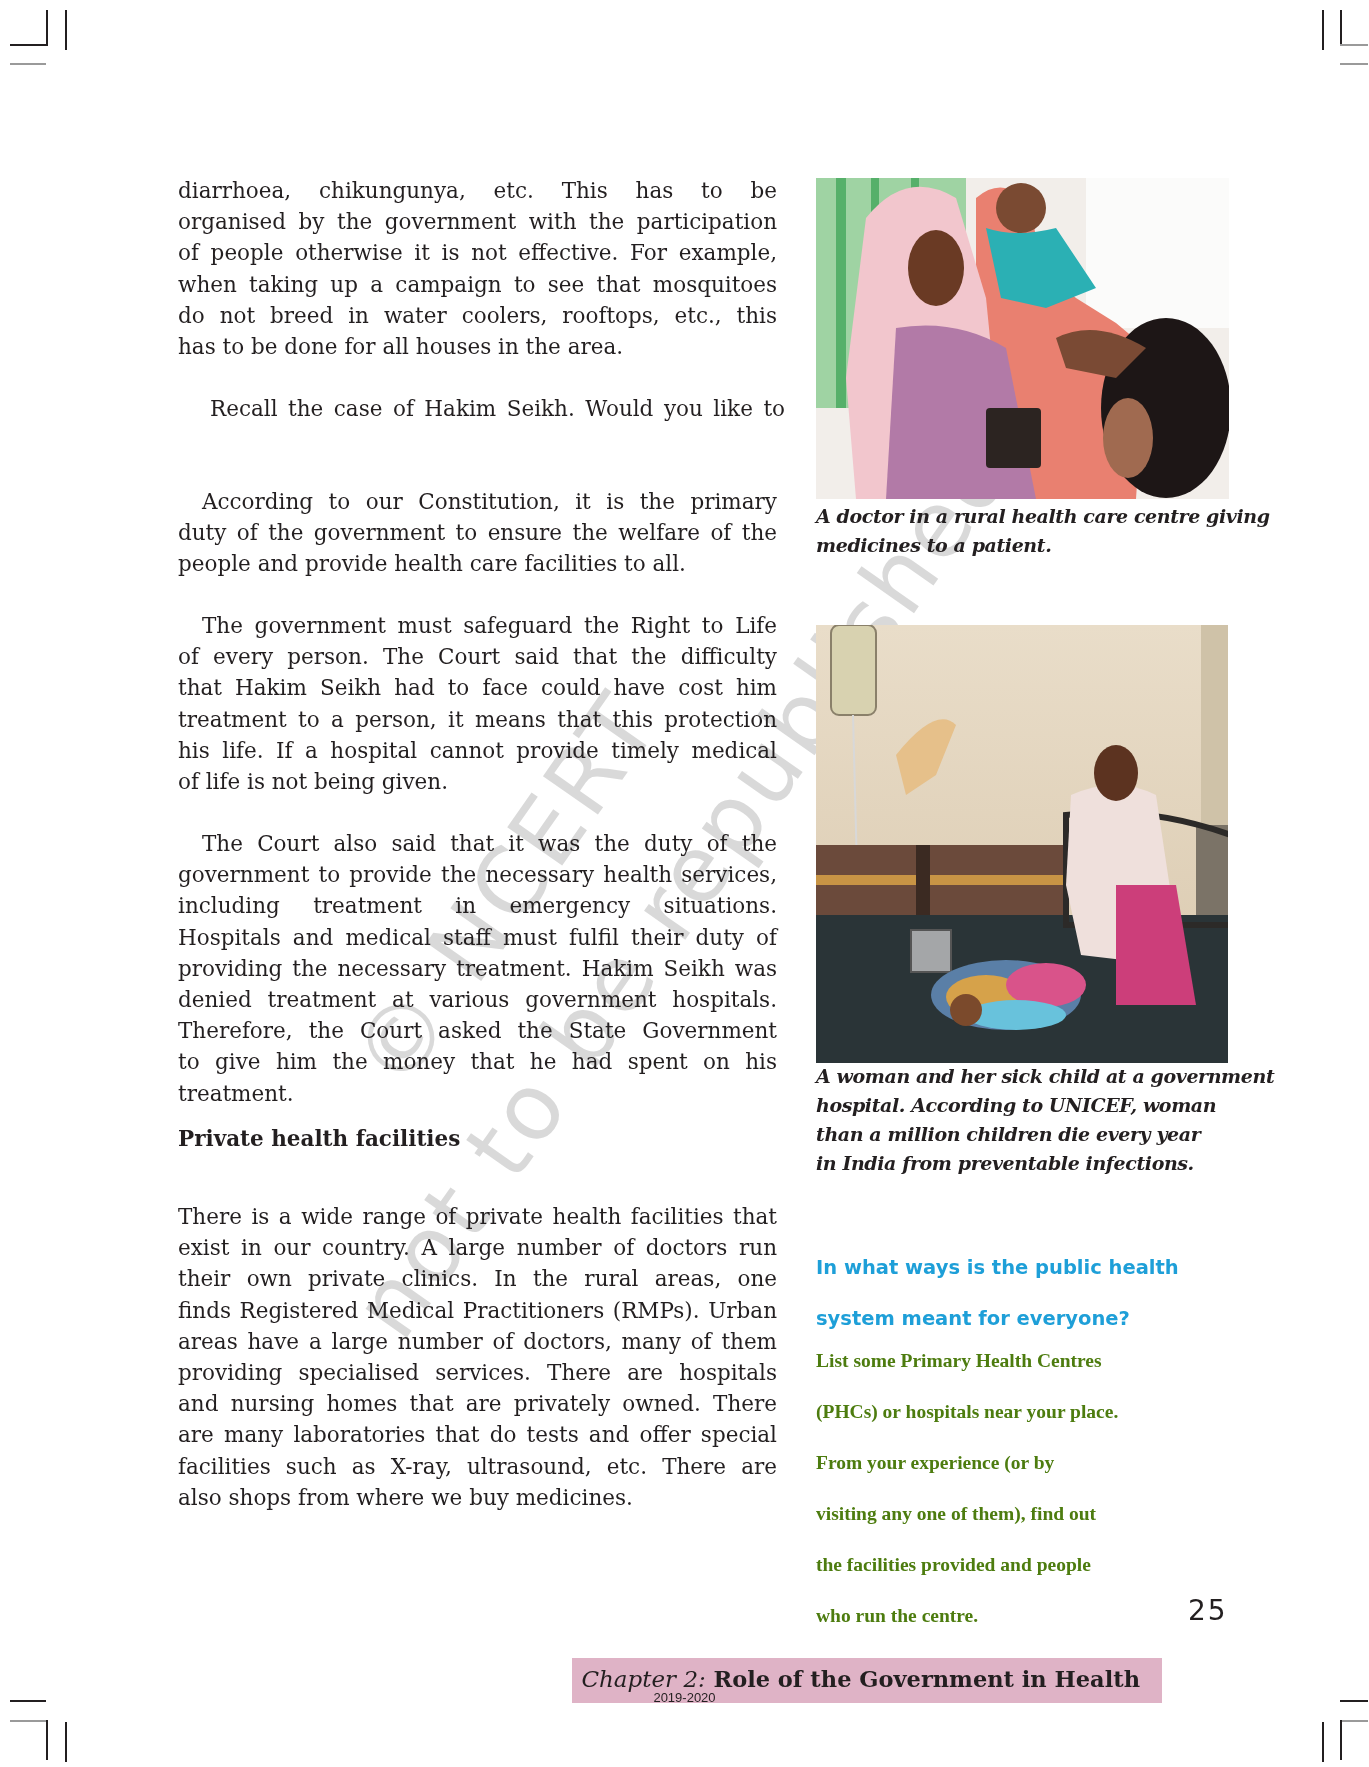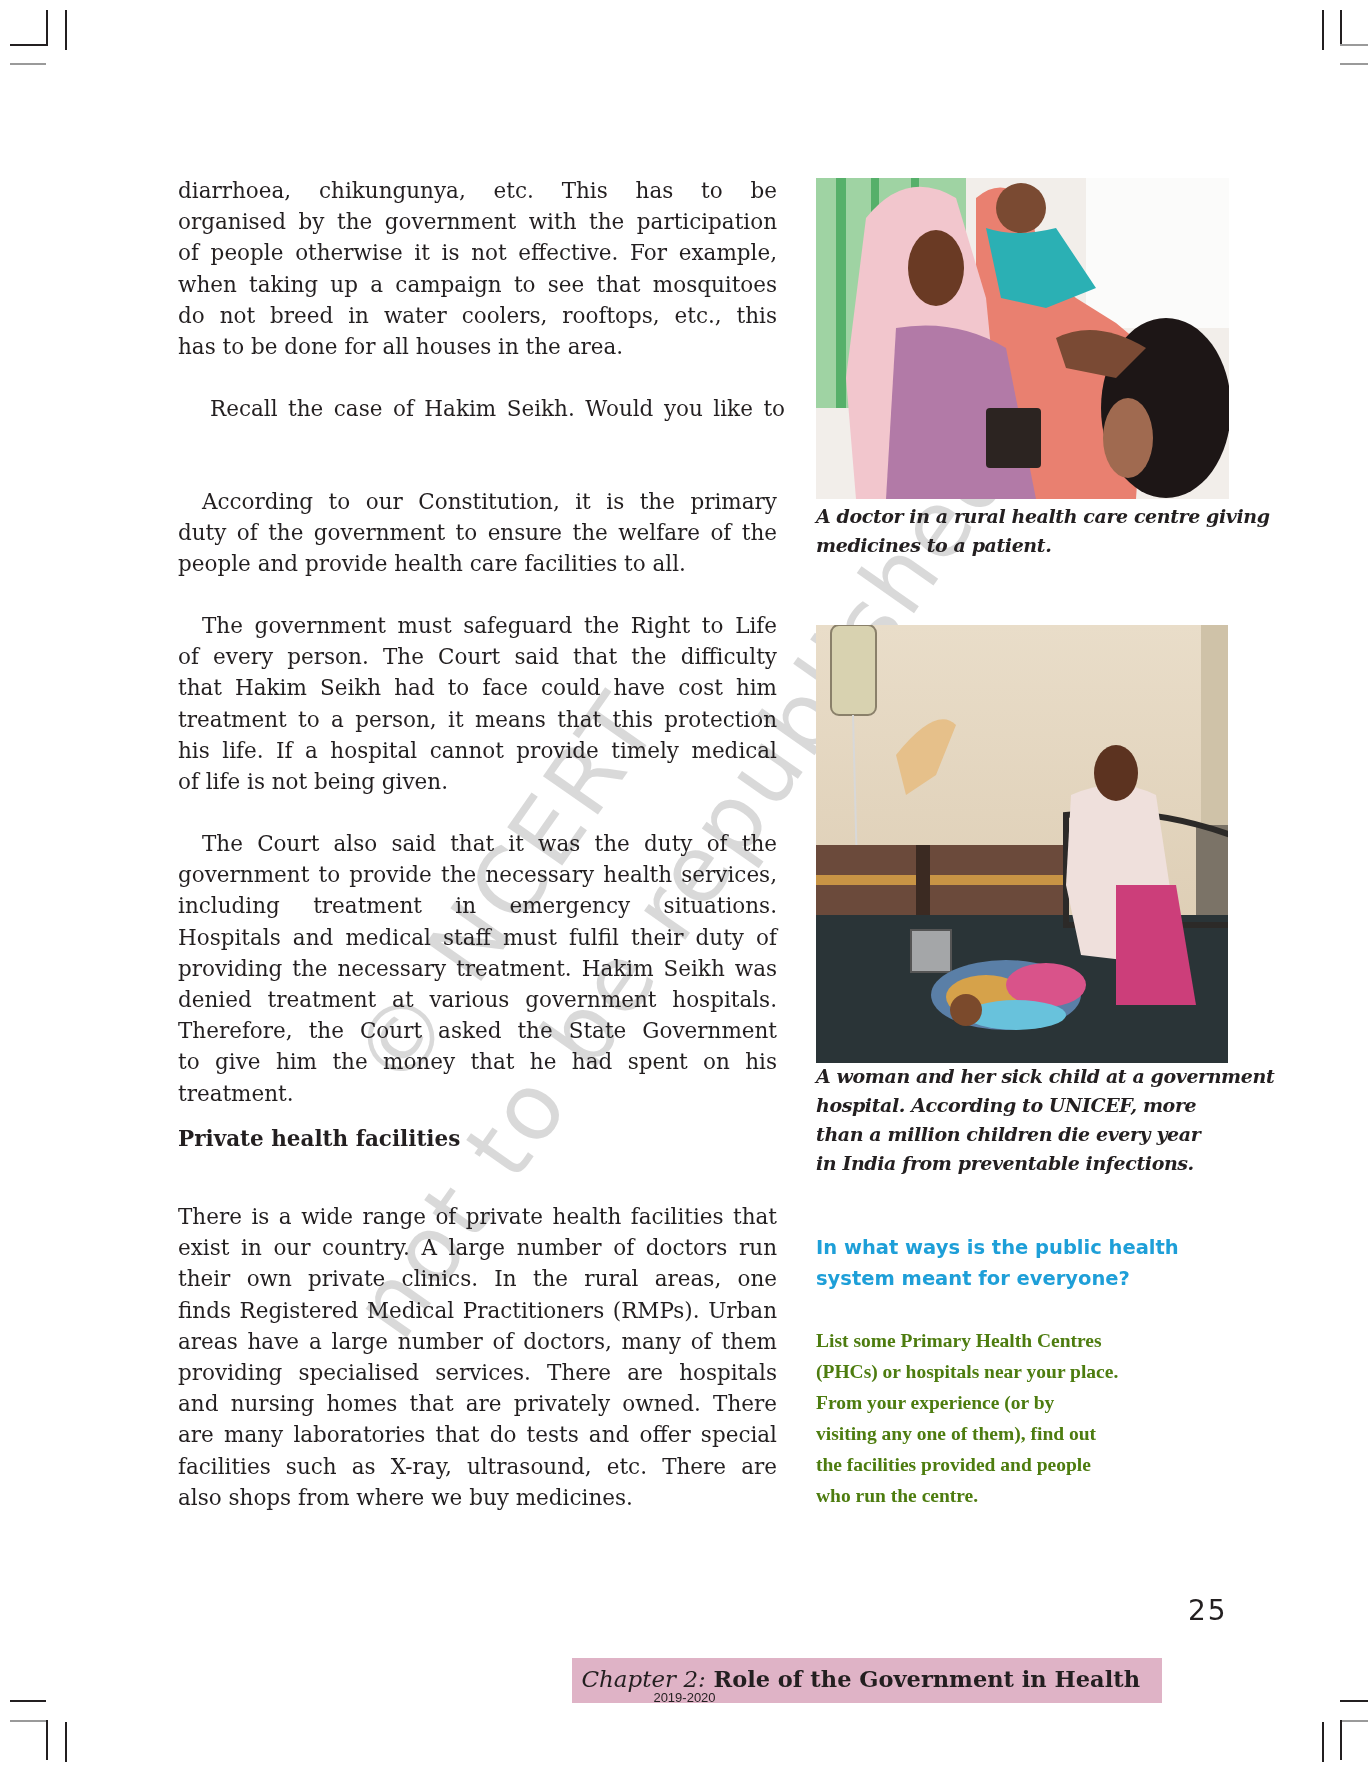--- a/index.html
+++ b/index.html
@@ -7,21 +7,21 @@
   .crop { position:absolute; background:#231f20; }
   .crop.g { background:#9a9a9a; }
   .body-col { position:absolute; left:178px; width:599px; font-family:"DejaVu Serif", serif; font-size:21.5px; line-height:31.2px; color:#231f20; text-align:justify; }
   .para { position:absolute; left:0; width:599px; margin:0; text-align:justify; text-align-last:left; }
   .line { display:block; text-align:justify; text-align-last:justify; white-space:nowrap; }
   .line.last { text-align-last:left; }
   .heading { position:absolute; left:178px; font-weight:bold; font-size:21.5px; font-family:"DejaVu Serif", serif; color:#231f20; }
   .photo { position:absolute; overflow:hidden; }
   .caption { position:absolute; left:816px; width:420px; font-family:"DejaVu Serif", serif; font-style:italic; font-size:19px; line-height:29px; color:#231f20; letter-spacing:-0.4px;font-weight:bold; }
   .question { position:absolute; left:816px; width:400px; font-family:"DejaVu Sans", sans-serif; font-weight:bold; font-size:19.5px; line-height:31px; color:#1e9fd8; }
-  .question span { display:block; white-space:nowrap; }
+  .question span { display:block; white-space:nowrap;margin-top:20px; }
   .footer-band { position:absolute; left:572px; top:1658px; width:590px; height:45px; background:#dfb3c6; }
   .footer-text { position:absolute; right:22px; top:7px; font-size:24px; white-space:nowrap; color:#231f20; }
   .footer-text .ch { font-style:italic; font-family:"DejaVu Serif", serif; font-size:23px; }
   .footer-text .ti { font-weight:bold; font-family:"DejaVu Serif", serif; font-size:22.5px; }
   .page-num { position:absolute; left:1188px; top:1594px; font-family:"DejaVu Sans", sans-serif; font-size:28px; color:#231f20; letter-spacing:2px; }
   .year { position:absolute; left:0; width:1369px; top:1690px; text-align:center; font-family:"Liberation Sans", sans-serif; font-size:13px; color:#231f20; }
   .watermark { position:absolute; font-family:"DejaVu Sans", sans-serif; color:rgba(120,120,120,0.28); font-size:92px; white-space:nowrap; transform-origin:left bottom; transform:rotate(-55deg); pointer-events:none; letter-spacing:4px; }
 </style>
 </head>
 <body>
@@ -156,21 +156,21 @@
     <ellipse cx="230" cy="360" rx="40" ry="22" fill="#d9538a"></ellipse>
     <ellipse cx="200" cy="390" rx="50" ry="15" fill="#68c2dc"></ellipse>
     <circle cx="150" cy="385" r="16" fill="#7b4a2c"></circle>
     <path d="M255 170 Q300 150 340 170 L355 270 L350 340 L265 330 L250 260 Z" fill="#efe0dc"></path>
     <path d="M300 260 L360 260 L380 380 L300 380 Z" fill="#cc3e7a"></path>
     <ellipse cx="300" cy="148" rx="22" ry="28" fill="#5c3320"></ellipse>
   </svg>
 </div>
 <div class="caption" style="top:1062px;">
   <span style="display:block;white-space:nowrap;">A woman and her sick child at a government</span>
-  <span style="display:block;white-space:nowrap;">hospital. According to UNICEF, more</span>
+  <span style="display:block;white-space:nowrap;">hospital. According to UNICEF, woman</span>
   <span style="display:block;white-space:nowrap;">than a million children die every year</span>
   <span style="display:block;white-space:nowrap;">in India from preventable infections.</span>
 </div>
 
 <div class="question" style="top: 1232px; color: rgb(30, 159, 216);">
   <span>In what ways is the public health</span>
   <span>system meant for everyone?</span>
 </div>
 <div class="question" style="top: 1325px; color: #4d7c0f; font-family: Liberation Serif, serif;">
   <span>List some Primary Health Centres</span>

